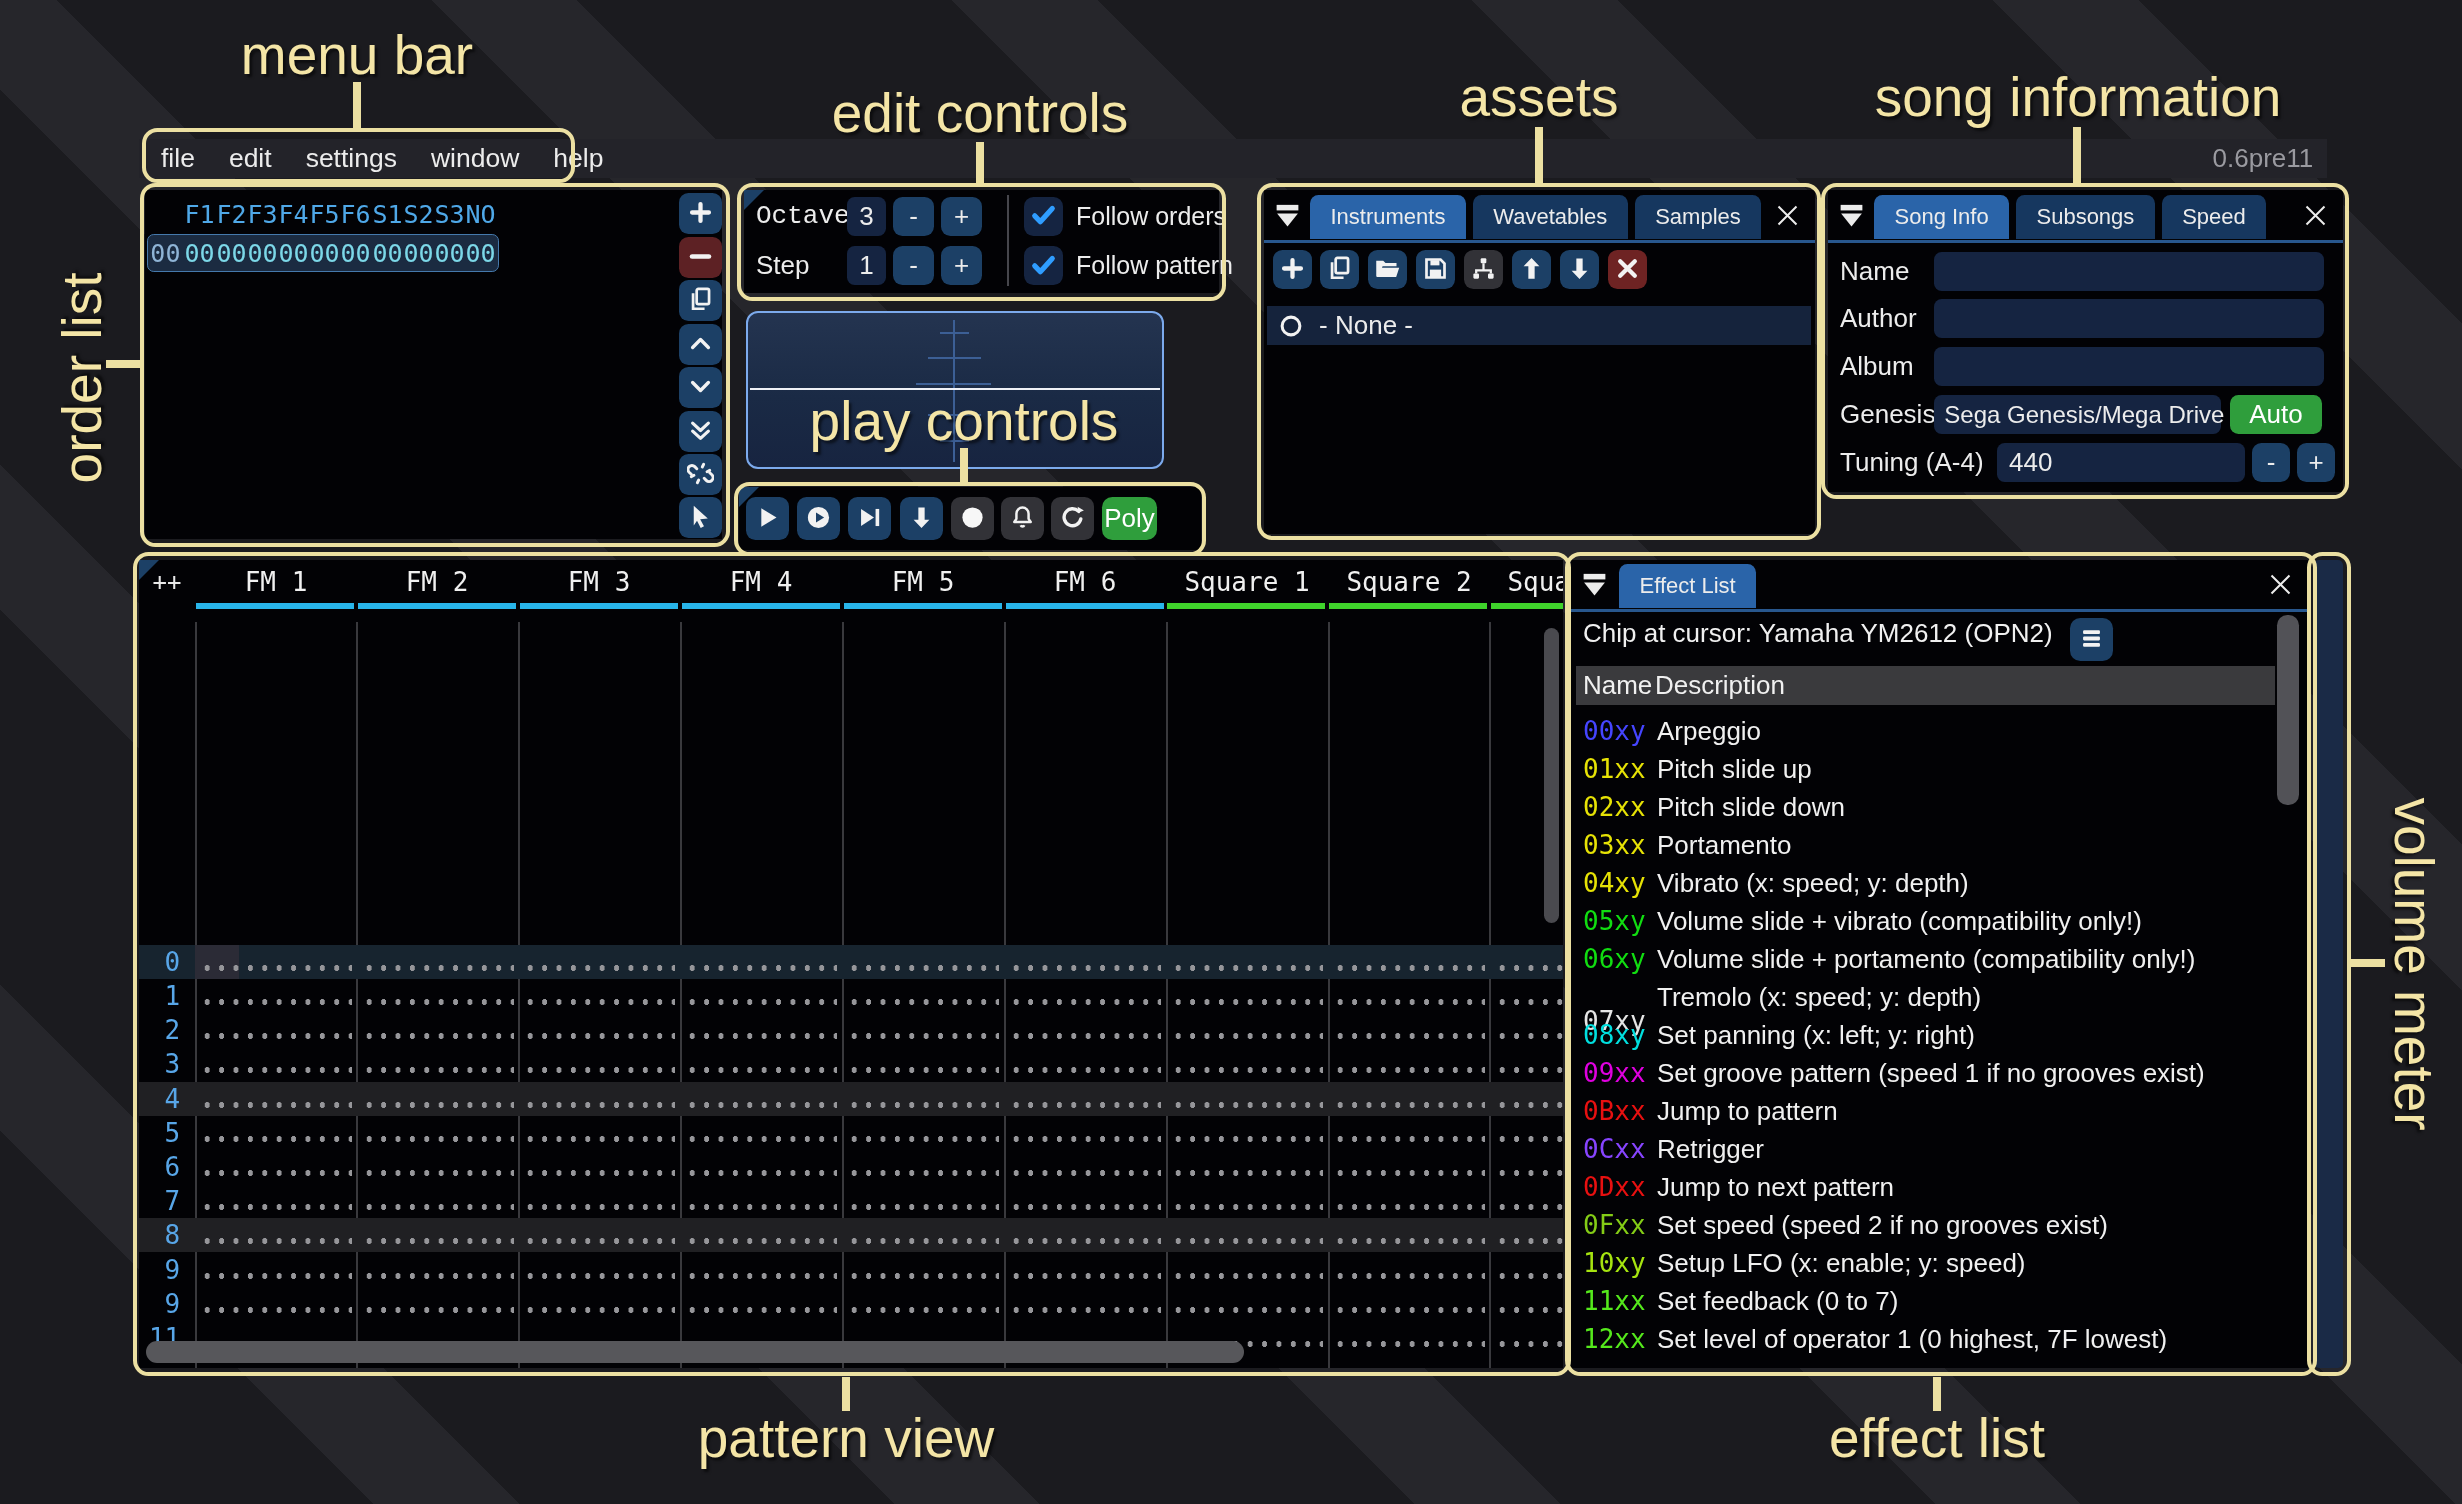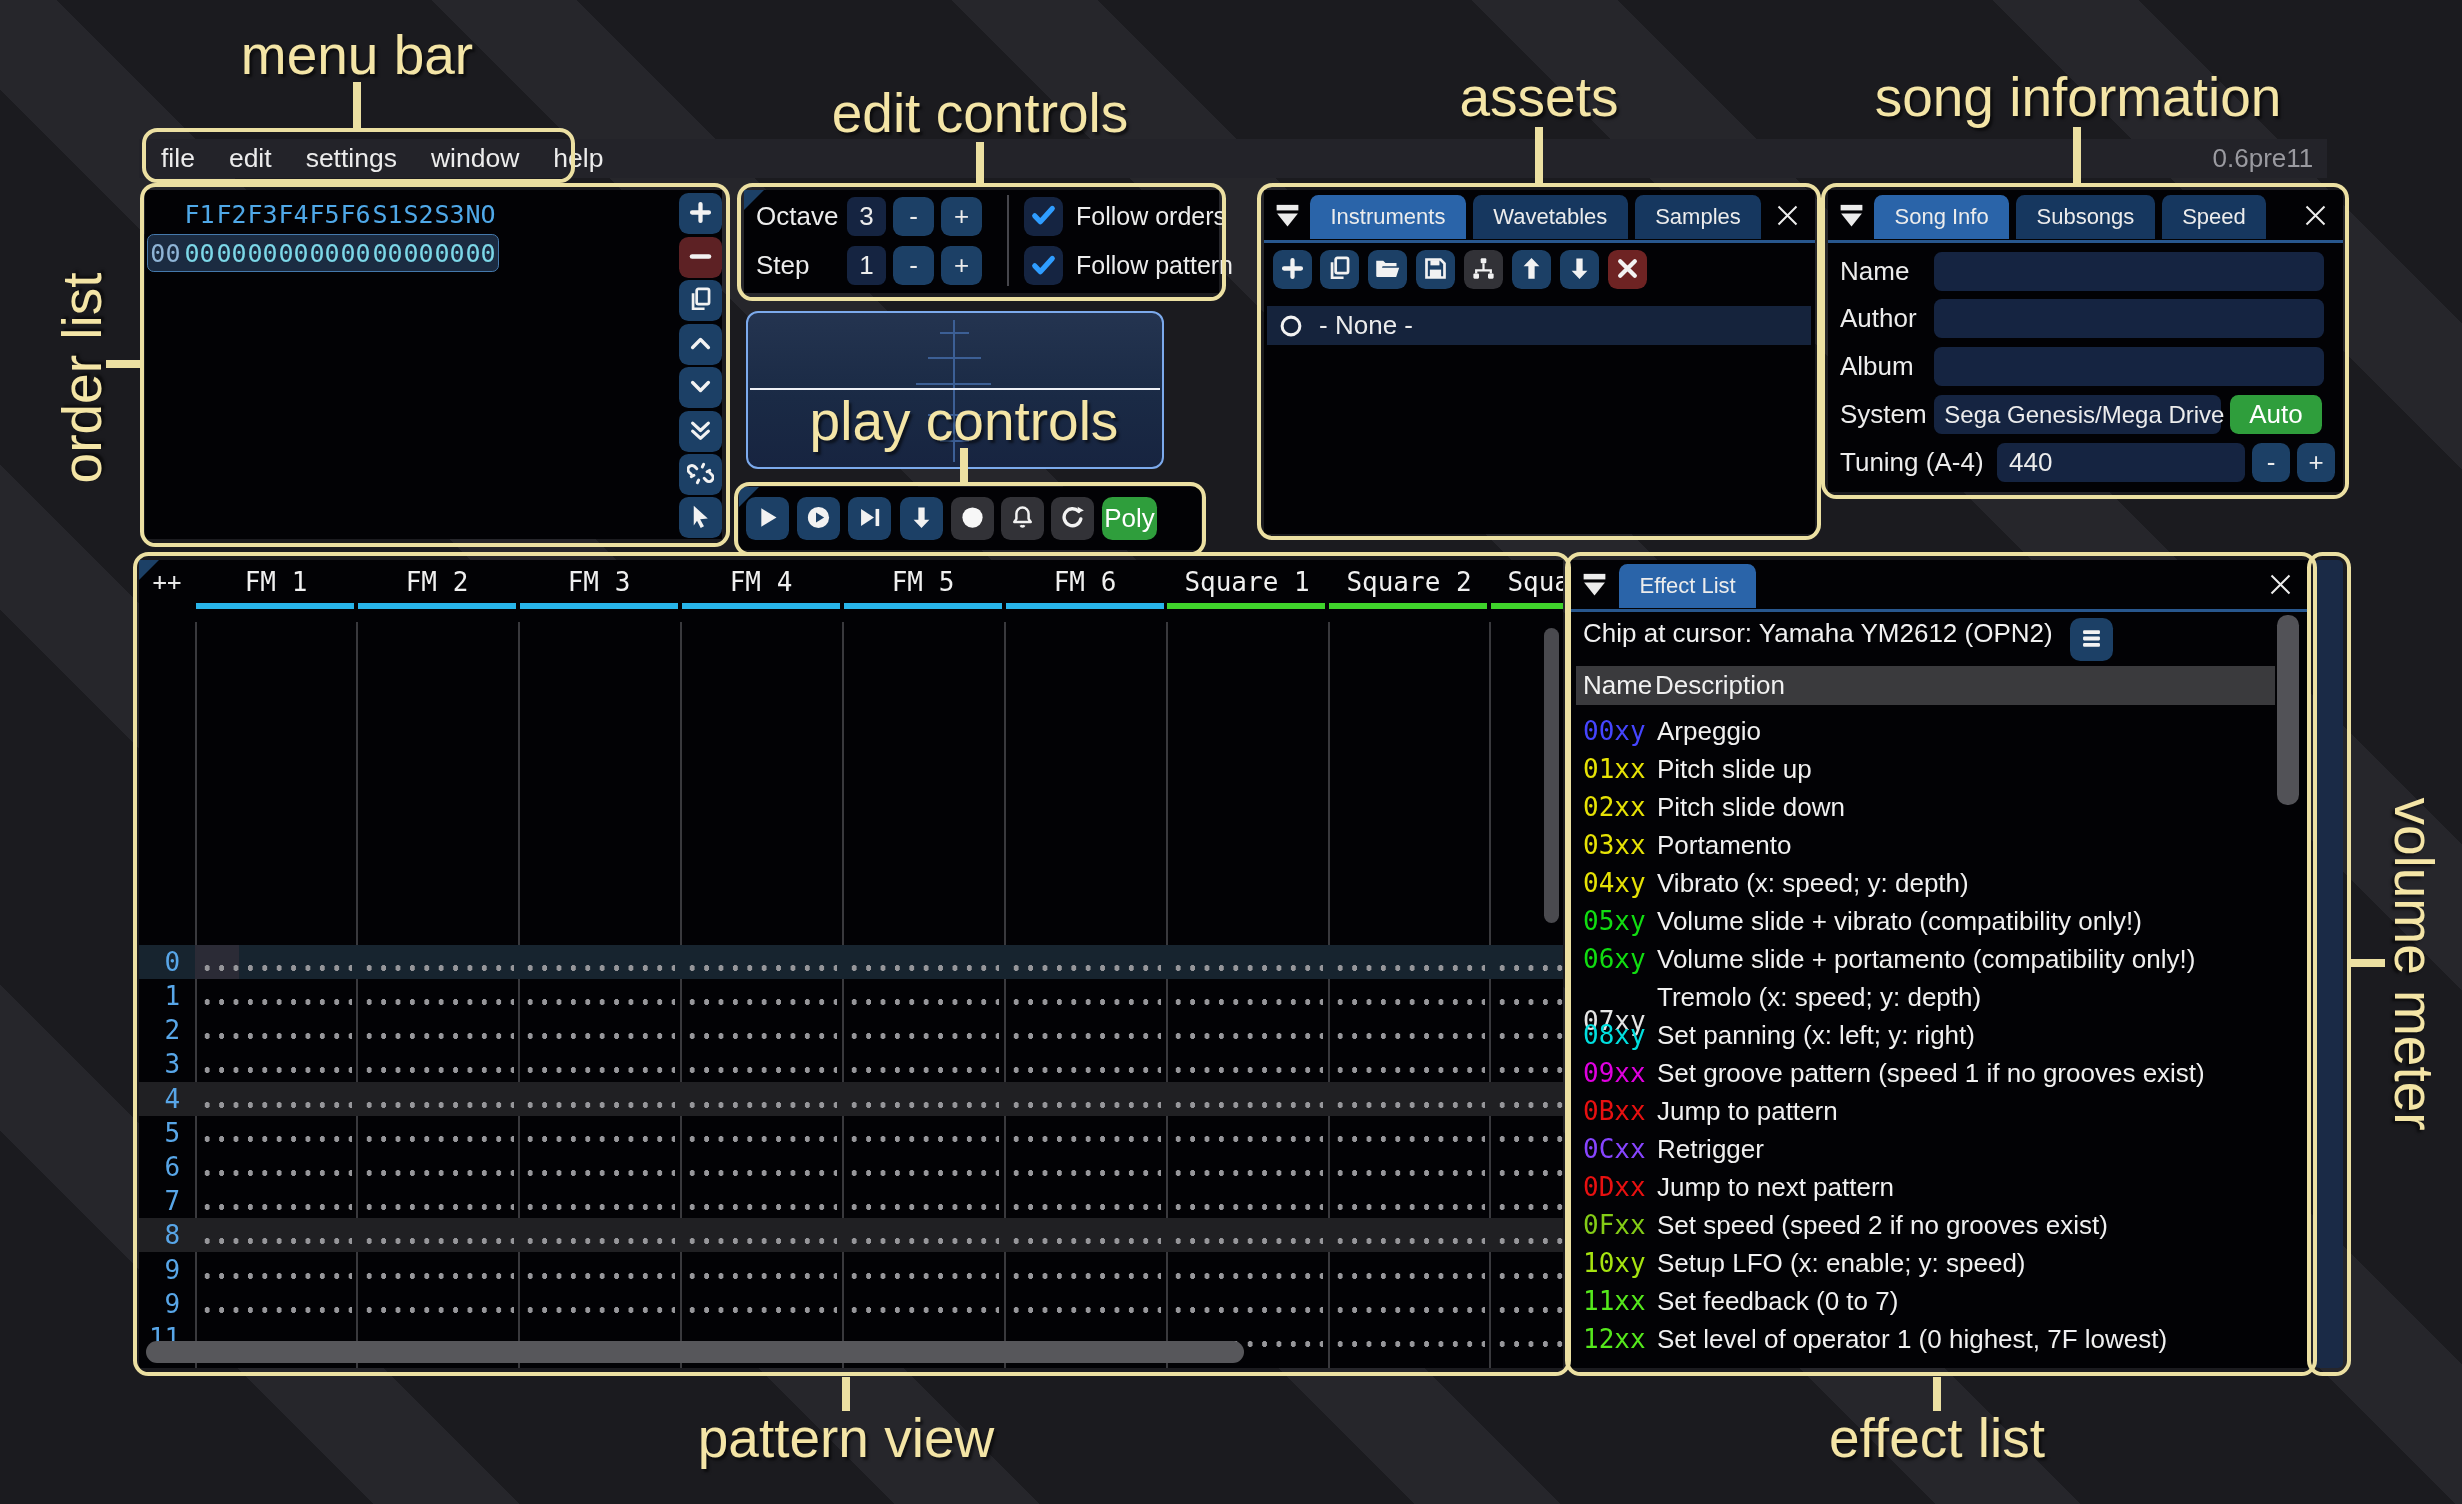--- a/index.html
+++ b/index.html
@@ -124,21 +124,21 @@
         <div style="position: absolute; left: 195px; top: 44px; width: 31px; height: 38px; display: flex; align-items: center; justify-content: center; color: rgb(124, 216, 232); font-size: 25px; font-family: &quot;DejaVu Sans Mono&quot;, monospace;">00</div>
         <div style="position: absolute; left: 227px; top: 44px; width: 31px; height: 38px; display: flex; align-items: center; justify-content: center; color: rgb(124, 216, 232); font-size: 25px; font-family: &quot;DejaVu Sans Mono&quot;, monospace;">00</div>
         <div style="position: absolute; left: 258px; top: 44px; width: 31px; height: 38px; display: flex; align-items: center; justify-content: center; color: rgb(124, 216, 232); font-size: 25px; font-family: &quot;DejaVu Sans Mono&quot;, monospace;">00</div>
         <div style="position: absolute; left: 289px; top: 44px; width: 31px; height: 38px; display: flex; align-items: center; justify-content: center; color: rgb(124, 216, 232); font-size: 25px; font-family: &quot;DejaVu Sans Mono&quot;, monospace;">00</div>
         <div style="position: absolute; left: 320px; top: 44px; width: 31px; height: 38px; display: flex; align-items: center; justify-content: center; color: rgb(124, 216, 232); font-size: 25px; font-family: &quot;DejaVu Sans Mono&quot;, monospace;">00</div>
       </div>
     </div>
 
   <div class="w" style="left:744px;top:190px;width:475px;height:103px;">
     <div class="corner"></div>
-    <div class="lbl" style="left:12px;top:6.8px;height:39px;">Octave</div>
+    <div class="lbl" style="left:12px;top:6.8px;height:39px;font-family:Liberation Mono, monospace;">Octave</div>
     <div class="inp" style="left:103px;top:6.8px;width:39px;height:39px;justify-content:center;">
       <span>3</span>
     </div>
     <div class="btn" style="left:149px;top:6.8px;width:41px;height:39px;font-size:26px;color:#ececec;">
         <span>-</span>
       </div>
     <div class="btn" style="left:197px;top:6.8px;width:41px;height:39px;font-size:26px;color:#ececec;">
         <span>+</span>
       </div>
 
@@ -331,21 +331,21 @@
     <div class="lbl" style="left:12px;top:109px;height:39px;">Author</div>
     <div class="inp" style="left:106px;top:109px;width:390px;height:39px;padding-left:10.3px;box-sizing:border-box;">
         <span></span>
       </div>
 
     <div class="lbl" style="left:12px;top:157px;height:39px;">Album</div>
     <div class="inp" style="left:106px;top:157px;width:390px;height:39px;padding-left:10.3px;box-sizing:border-box;">
         <span></span>
       </div>
 
-    <div class="lbl" style="left:12px;top:205px;height:39px;">System</div>
+    <div class="lbl" style="left:12px;top:205px;height:39px;">Genesis</div>
     <div class="inp" style="left:106px;top:205px;width:287px;height:39px;padding-left:10.3px;box-sizing:border-box;font-size:24px;">
       <span style="white-space:nowrap;">Sega Genesis/Mega Drive</span>
     </div>
     <div class="btn" style="left:402px;top:205px;width:92px;height:39px;background:#2f9e3c;color:#fff;font-size:26px;border-radius:8.5px;">
       <span>Auto</span>
     </div>
 
     <div class="lbl" style="left:12px;top:253px;height:39px;">Tuning (A-4)</div>
     <div class="inp" style="left:169px;top:253px;width:248px;height:39px;padding-left:12px;box-sizing:border-box;">
         <span>440</span>

